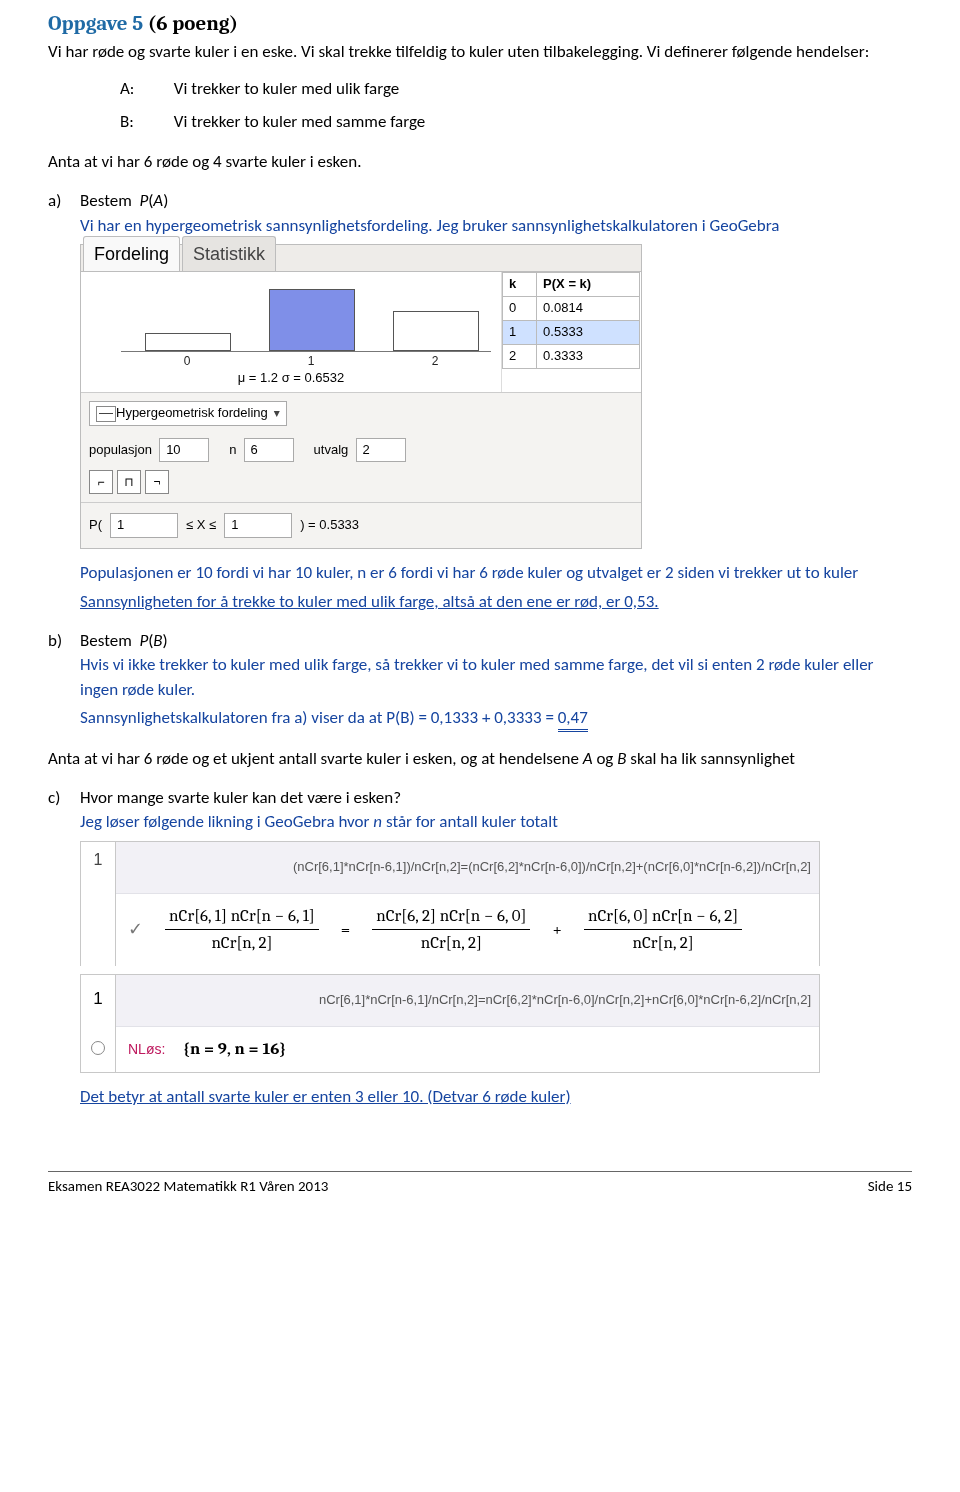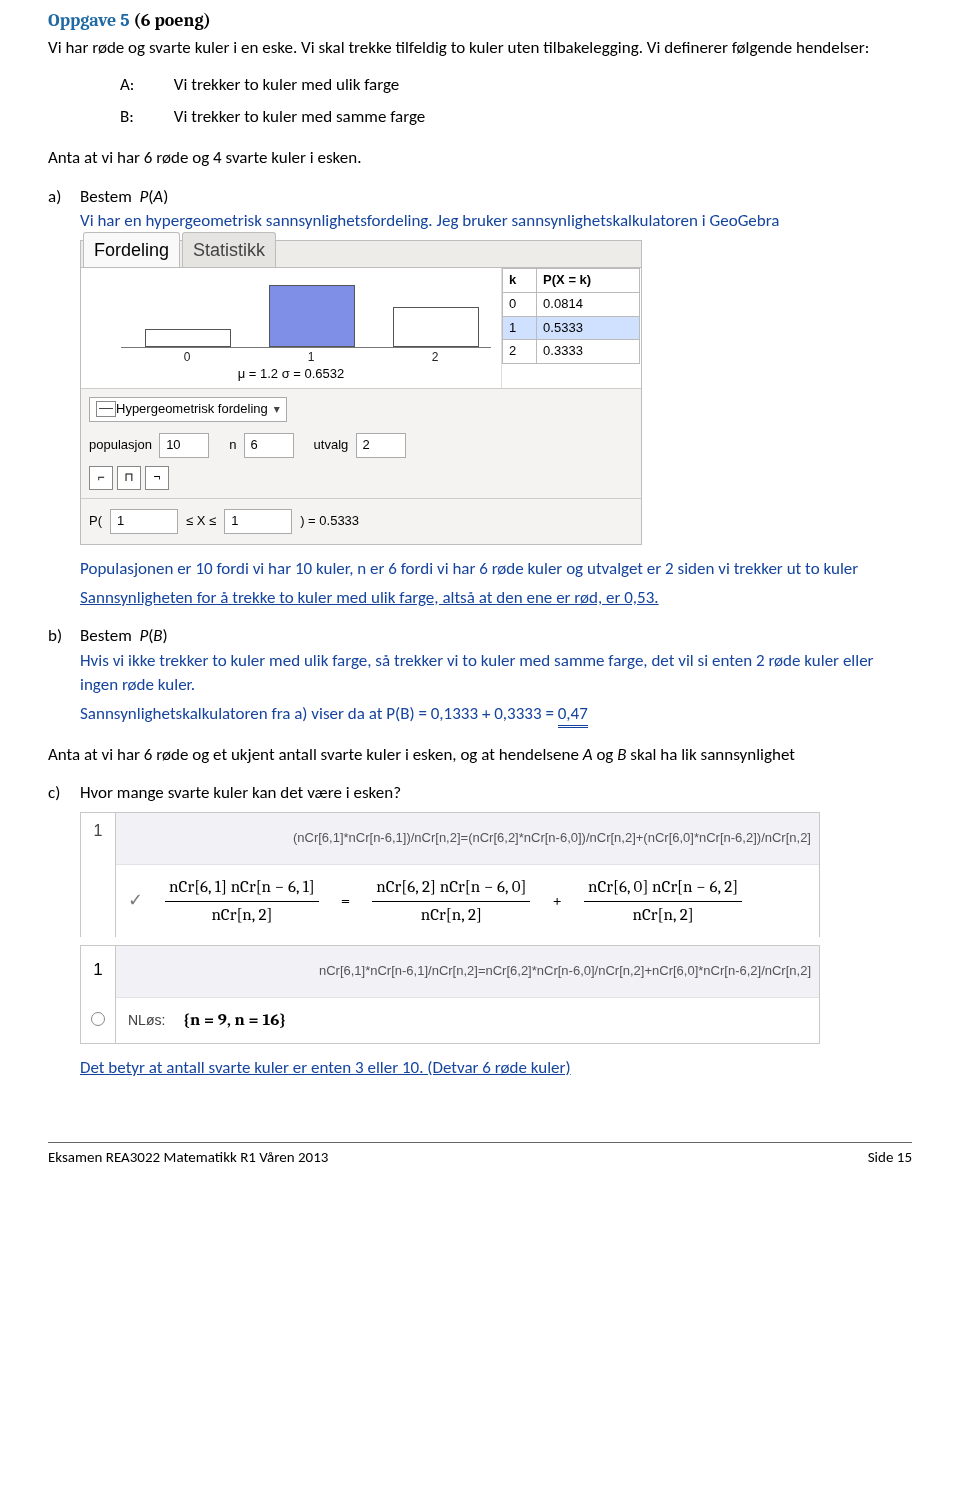--- a/index.html
+++ b/index.html
@@ -9,21 +9,21 @@
     color: #000;
     background: #fff;
     width: 960px;
     line-height: 1.45;
   }
   .page {
     padding: 8px 48px 30px 48px;
   }
   .title-line {
     font-family: Cambria, Georgia, serif;
-    font-size: 18px;
+    font-size: 21px;
     margin-bottom: 2px;
   }
   .title-blue {
     color: #1f6aa5;
     font-weight: 700;
   }
   .title-weight {
     color: #000;
     font-weight: 700;
   }
@@ -335,20 +335,23 @@
   </div>
 
   <div class="mt16">
     Anta at vi har 6 røde og et ukjent antall svarte kuler i esken, og at hendelsene <span style="font-style:italic;">A</span> og <span style="font-style:italic;">B</span> skal ha lik sannsynlighet
   </div>
 
   <div class="list-row">
     <div class="list-marker">c)</div>
     <div class="list-body">
       <div>Hvor mange svarte kuler kan det være i esken?</div>
+      <div class="answer">
+        Jeg løser følgende likning i GeoGebra hvor <span style="font-style:italic;">n</span> står for antall kuler totalt
+      </div>
 
       <div class="fig cas">
         <div class="cas-row" style="border-bottom:none;">
           <div class="cas-num">1</div>
           <div class="cas-body">
             <div class="cas-in">(nCr[6,1]*nCr[n-6,1])/nCr[n,2]=(nCr[6,2]*nCr[n-6,0])/nCr[n,2]+(nCr[6,0]*nCr[n-6,2])/nCr[n,2]</div>
             <div class="cas-out">
               <span class="check">✓</span>
               <span class="frac">
                   <span class="fn">nCr[6, 1]  nCr[n − 6, 1]</span>
@@ -374,21 +377,21 @@
         <div class="cas-row">
           <div style="display:flex; flex-direction:column; width:34px; border-right:1px solid #c8c8c8;">
             <div style="flex:1; display:flex; align-items:center; justify-content:center;">1</div>
             <div style="flex:1; display:flex; align-items:center; justify-content:center;">
                 <span class="cas-circle"></span>
               </div>
           </div>
           <div class="cas-body">
             <div class="cas-in">nCr[6,1]*nCr[n-6,1]/nCr[n,2]=nCr[6,2]*nCr[n-6,0]/nCr[n,2]+nCr[6,0]*nCr[n-6,2]/nCr[n,2]</div>
             <div class="cas-out">
-              <span style="font-family:Tahoma,Arial; font-size:14px; color:#404040;">NLøs:</span>
+              <span style="font-family:Tahoma,Arial; font-size:14px; color:#be185d;">NLøs:</span>
               <span style="font-weight:700;">{n = 9, n = 16}</span>
             </div>
           </div>
         </div>
       </div>
 
       <div class="answer underline mt8">Det betyr at antall svarte kuler er enten 3 eller 10. (Detvar 6 røde kuler)</div>
     </div>
   </div>
 

